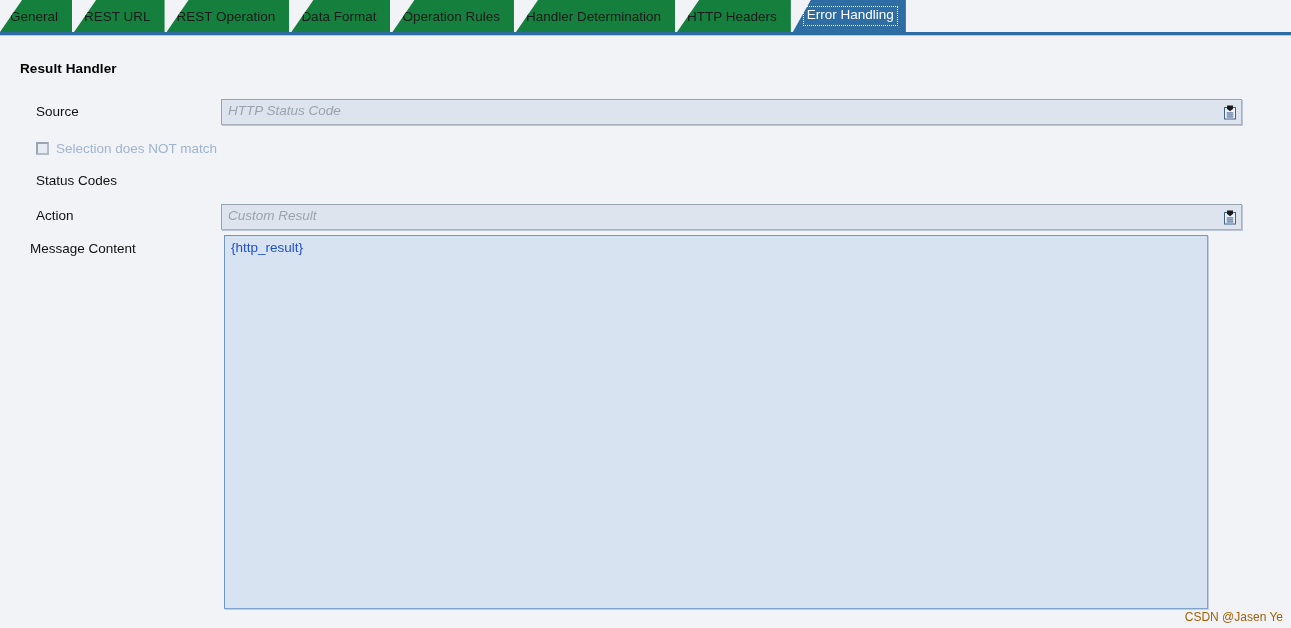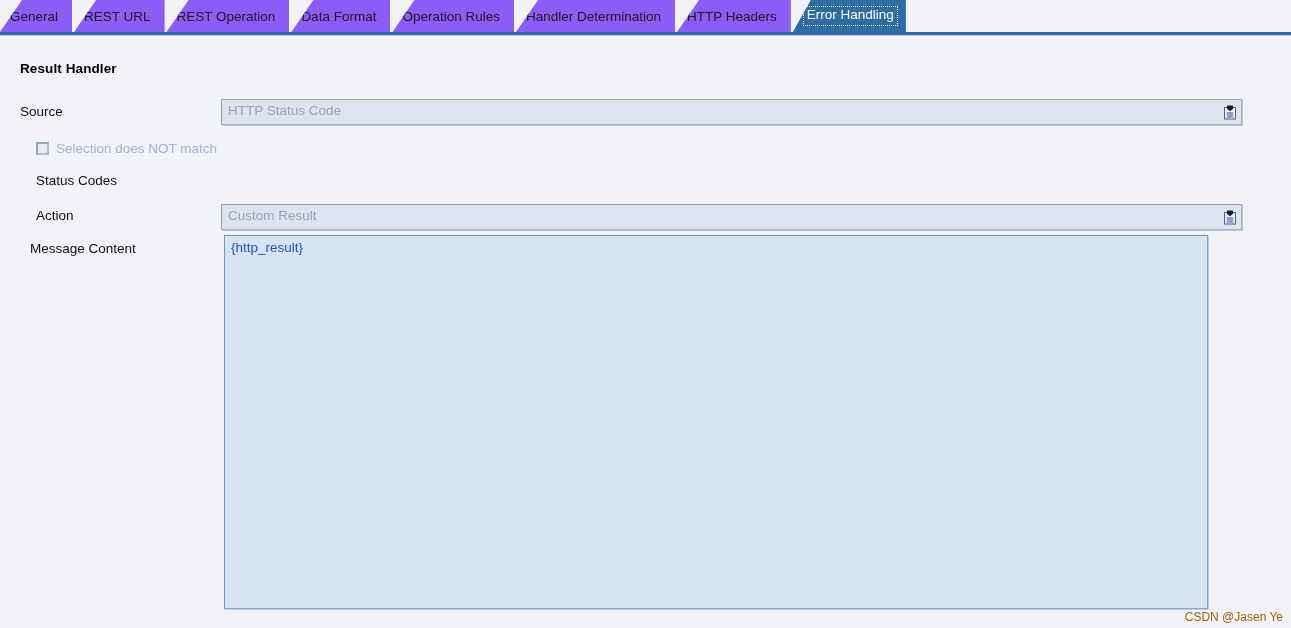--- a/index.html
+++ b/index.html
@@ -39,21 +39,21 @@
     height: 32px;
     display: flex;
     align-items: center;
     justify-content: center;
     box-sizing: border-box;
     padding: 0 14px 0 10px;
     margin-right: 2px;
     font-size: 13.5px;
     color: #1a1a1a;
     white-space: nowrap;
-    background: #8b5cf6;
+    background: #15803d;
     clip-path: polygon(22px 0, 100% 0, 100% 100%, 0 100%);
     cursor: default;
   }
   .tab:first-child {
     margin-left: 0;
   }
   .tab.active {
     background: #2e6ca4;
     color: #ffffff;
     clip-path: polygon(18px 0, 100% 0, 100% 100%, 0 100%);
@@ -118,20 +118,21 @@
   .inp {
     background: #d7e2f0;
     border: 1px solid #9ba7b5;
     border-top-color: #7f8c9b;
     border-left-color: #7f8c9b;
     height: 24px;
     line-height: 22px;
     padding: 0 6px;
     color: #000000;
     box-shadow: 1px 1px 0 rgba(120,140,165,0.45);
+    font-style: italic;
   }
   .inp.disabled {
     background: #dde4ee;
     color: #9aa3ad;
     border-color: #a9b3bf;
     border-top-color: #98a3b0;
     border-left-color: #98a3b0;
   }
   .inp.has-help {
     padding-right: 26px;
@@ -233,21 +234,21 @@
       </div>
     </div>
   <div class="tabunderline"></div>
   <div class="tabunderline light"></div>
 </div>
 
 <div class="section-title">Result Handler</div>
 
 <div class="form">
 
-  <div class="lbl" style="left:20px; top:104px;text-align:center;">Source</div>
+  <div class="lbl" style="left:36px; top:104px;text-align:center;">Source</div>
   <div class="field" style="left:221px; top:99px; width:987px;">
     <div class="inp disabled has-help" style="position:relative; width:100%;">
       <span>HTTP Status Code</span>
       <span class="helpbtn">
         <svg width="14" height="15" viewBox="0 0 14 15" aria-hidden="true">
           <rect x="1.5" y="2.5" width="11" height="11.5" fill="#eef3fa" stroke="#41618c" stroke-width="1"></rect>
           <rect x="4" y="0.5" width="6" height="3.6" fill="#1b1b1b"></rect>
           <polygon points="3.6,3.4 10.4,3.4 7,6.2" fill="#1b1b1b"></polygon>
           <rect x="3.7" y="7.4" width="6.6" height="1.1" fill="#41618c"></rect>
           <rect x="3.7" y="9.4" width="6.6" height="1.1" fill="#41618c"></rect>

